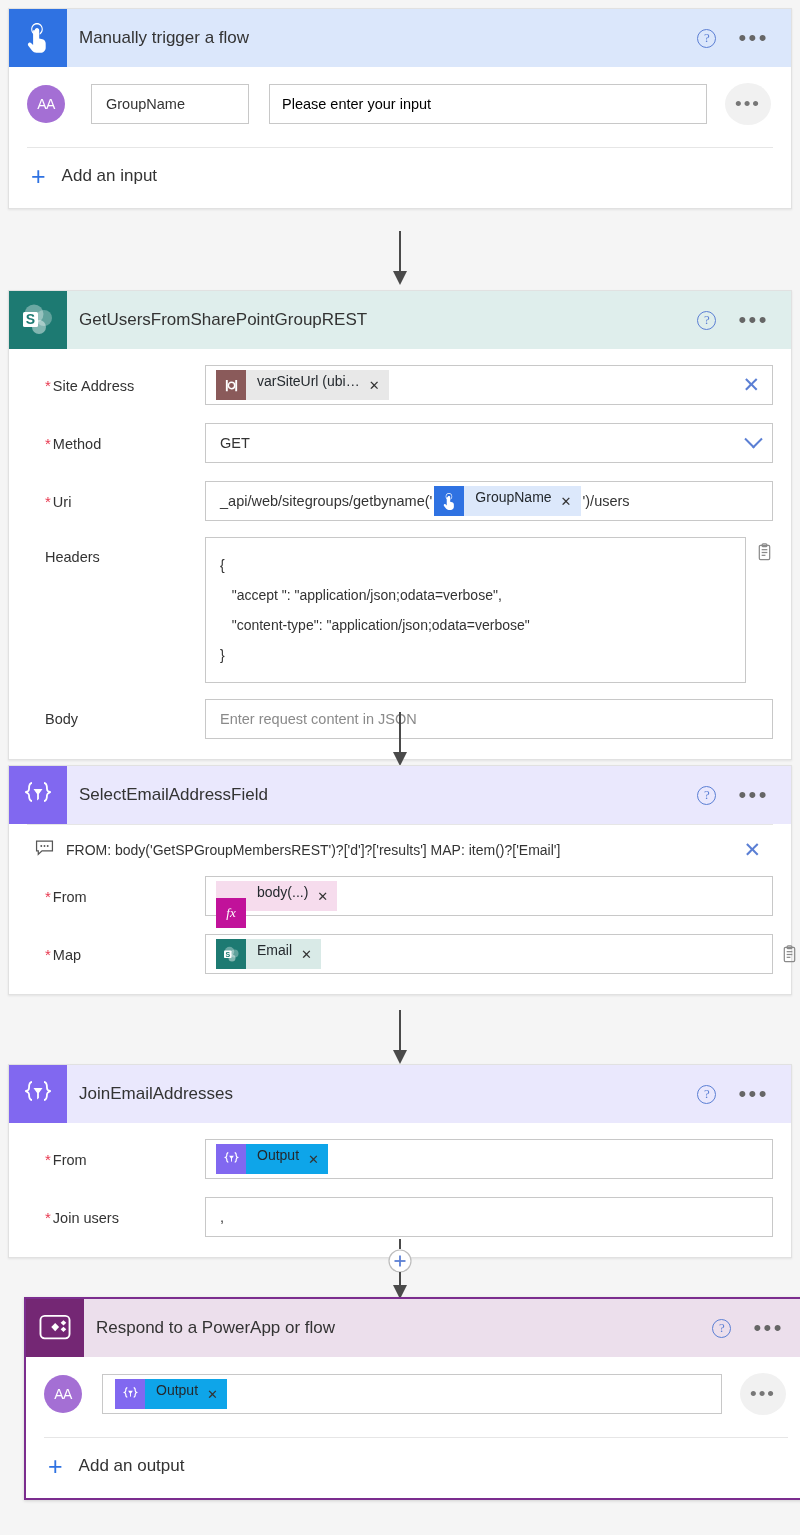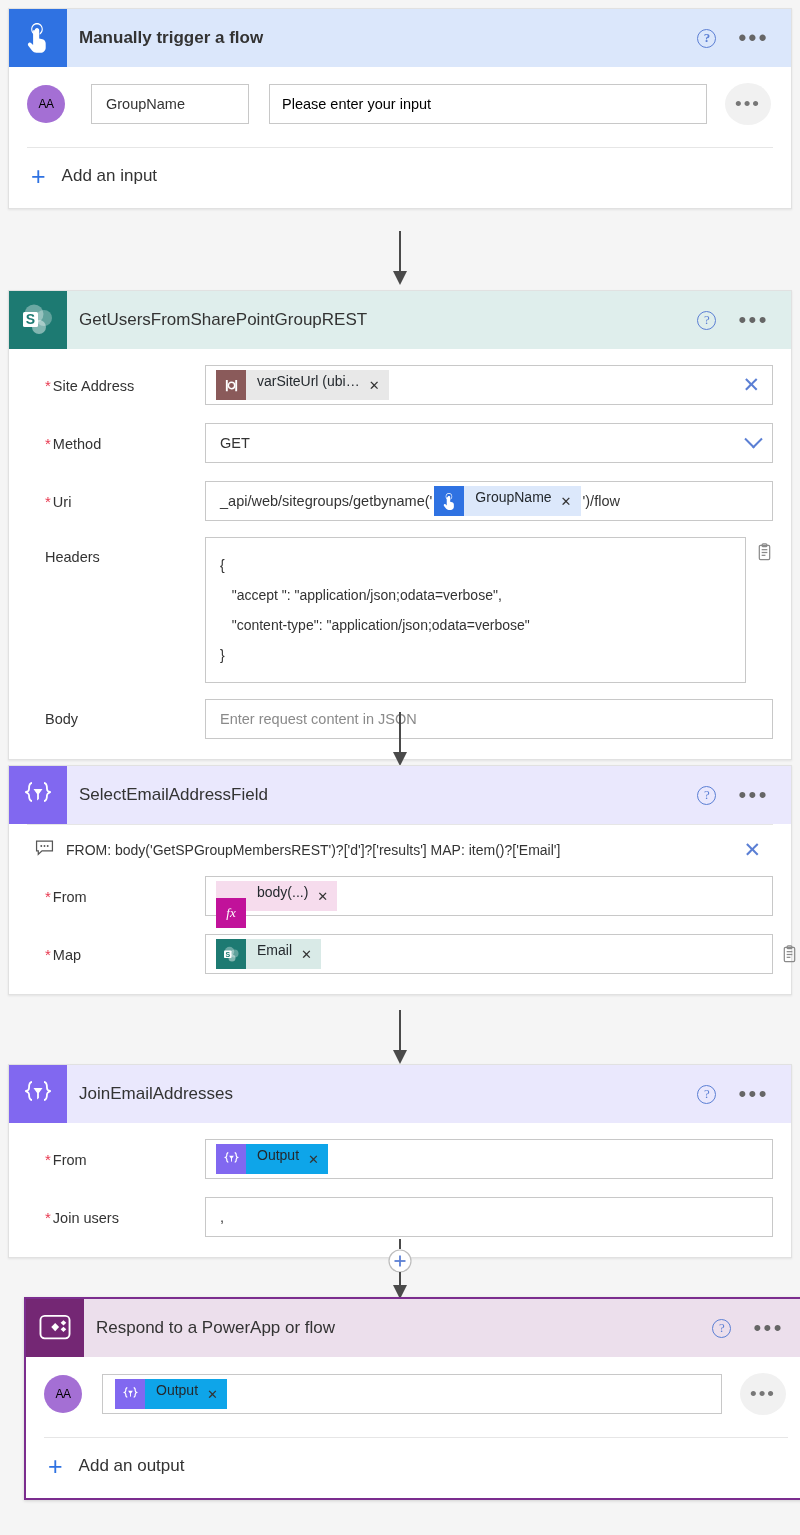--- a/index.html
+++ b/index.html
@@ -70,21 +70,21 @@
     text-align: center;
     font-family: "Liberation Serif", serif;
     cursor: pointer;
   }
   .dots {
     color: #666; font-size: 22px; letter-spacing: 2.5px;
     line-height: 10px; cursor: pointer; user-select: none;
   }
 
   
-  .hdr-trigger   { background: #dbe7fb; font-weight: bold; }
+  .hdr-trigger   { background: #dbe7fb; }
   .hdr-sp        { background: #dfeeec; }
   .hdr-select    { background: #eae8fd; }
   .hdr-respond   { background: #ecdfec; }
 
   
   .tile { width: 58px; height: 58px; display:flex; align-items:center; justify-content:center; }
   .tile-blue   { background: #2f72e2; }
   .tile-teal   { background: #1d7a72; }
   .tile-purple { background: #8168f0; }
   .tile-plum   { background: #742774; }
@@ -190,21 +190,21 @@
 
   
   .io-row {
     display: flex;
     align-items: center;
     padding: 16px 0 14px 18px;
   }
   .avatar {
     width: 38px; height: 38px; border-radius: 50%;
     background: #a46fd4;
-    color: #000000; font-size: 12px;
+    color: #ffffff; font-size: 14px;
     display: flex; align-items: center; justify-content: center;
     flex: 0 0 38px;
     letter-spacing: -0.5px;
   }
   .io-name {
     width: 158px; height: 40px;
     border: 1px solid #c8c8c8;
     margin-left: 26px;
     display: flex; align-items: center;
     padding-left: 14px;
@@ -360,21 +360,21 @@
           <span class="token tk-trig" style="margin:0 2px;">
             <span class="token-ico">
               <svg width="15" height="17" viewBox="0 0 26 30" fill="#fff">
                 <path d="M12 1.5c-2.6 0-4.7 2.1-4.7 4.7 0 1.6.8 3 2 3.9v1.6c-1.9-1.1-3.1-3.1-3.1-5.5C6.2 2.6 8.8 0 12 0s5.8 2.6 5.8 6.2c0 2.4-1.2 4.4-3.1 5.5V10c1.2-.9 2-2.3 2-3.9 0-2.6-2.1-4.6-4.7-4.6z"></path>
                 <path d="M9.8 7.3c0-1.2 1-2.2 2.2-2.2s2.2 1 2.2 2.2v8.1l3.3.9c1.9.5 3.2 2.2 3.2 4.2v4.2c0 2.8-2.3 5.1-5.1 5.1h-4.3c-1.6 0-3.1-.7-4.1-2l-3.9-5c-.7-.9-.5-2.2.4-2.8.8-.6 1.9-.5 2.6.2l1.8 1.8V7.3z"></path>
               </svg>
             </span>
             <span class="token-txt">GroupName</span>
             <span class="token-x">✕</span>
           </span>
-          <span>')/flow</span>
+          <span>')/users</span>
         </div>
       </div>
 
       <div class="row" style="align-items:flex-start;">
         <div class="row-label top">Headers</div>
         <div class="code-wrap">
           <div class="textarea">{
    "accept ": "application/json;odata=verbose",
    "content-type": "application/json;odata=verbose"
 }</div>

